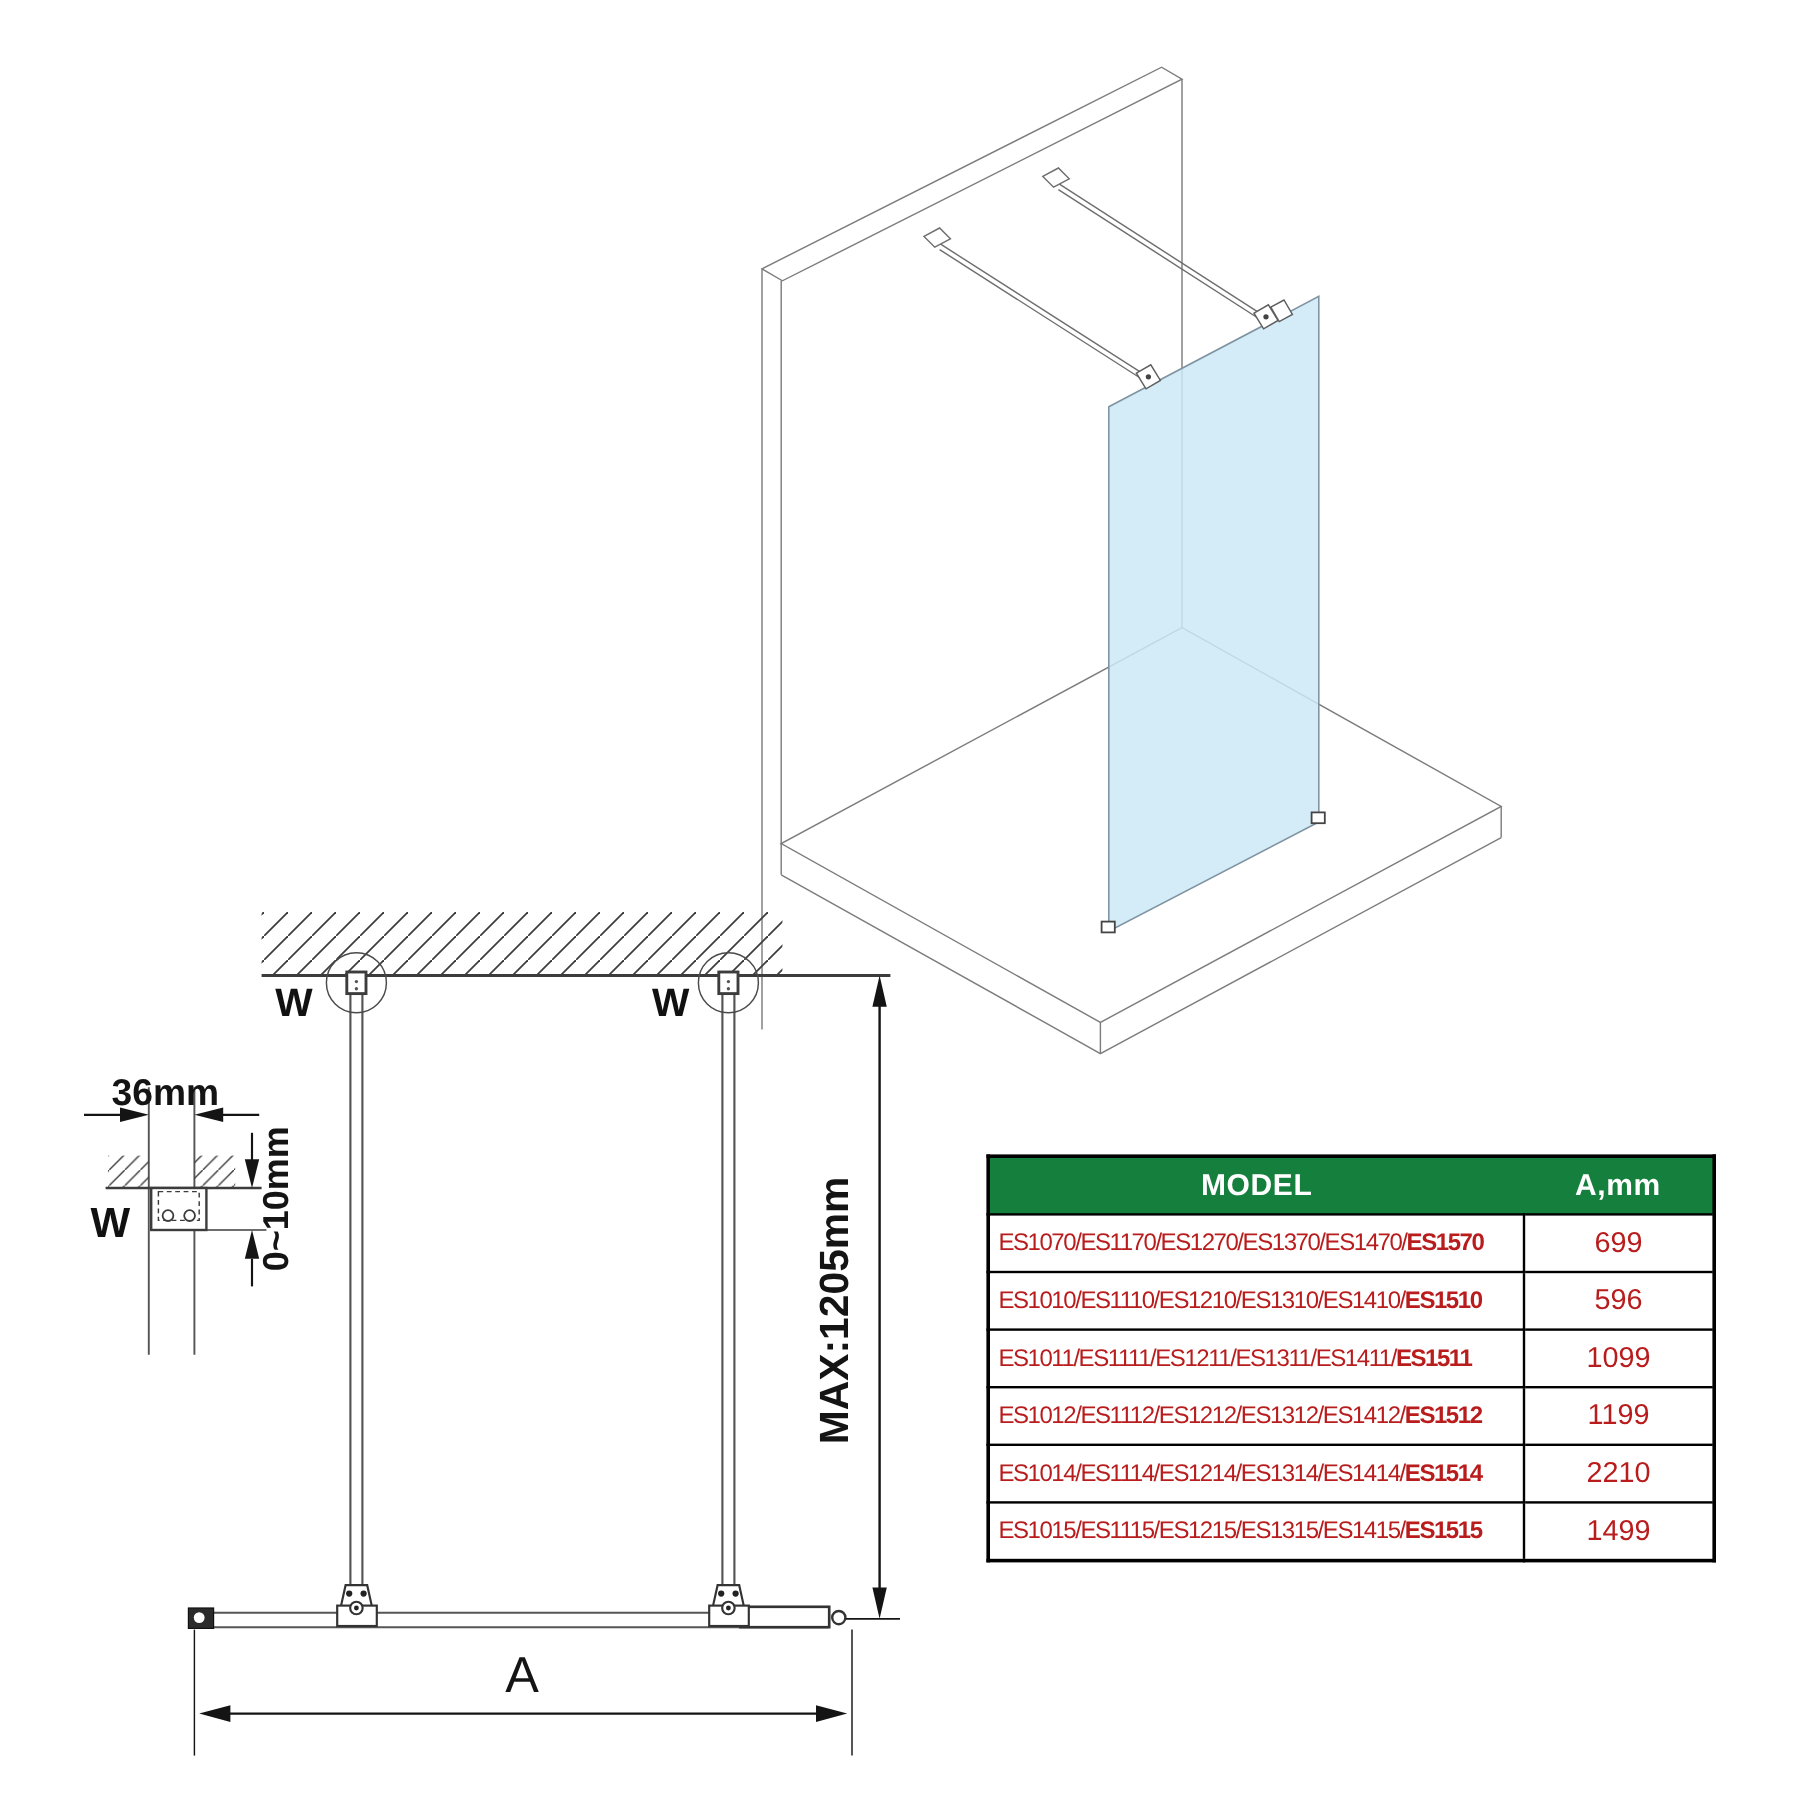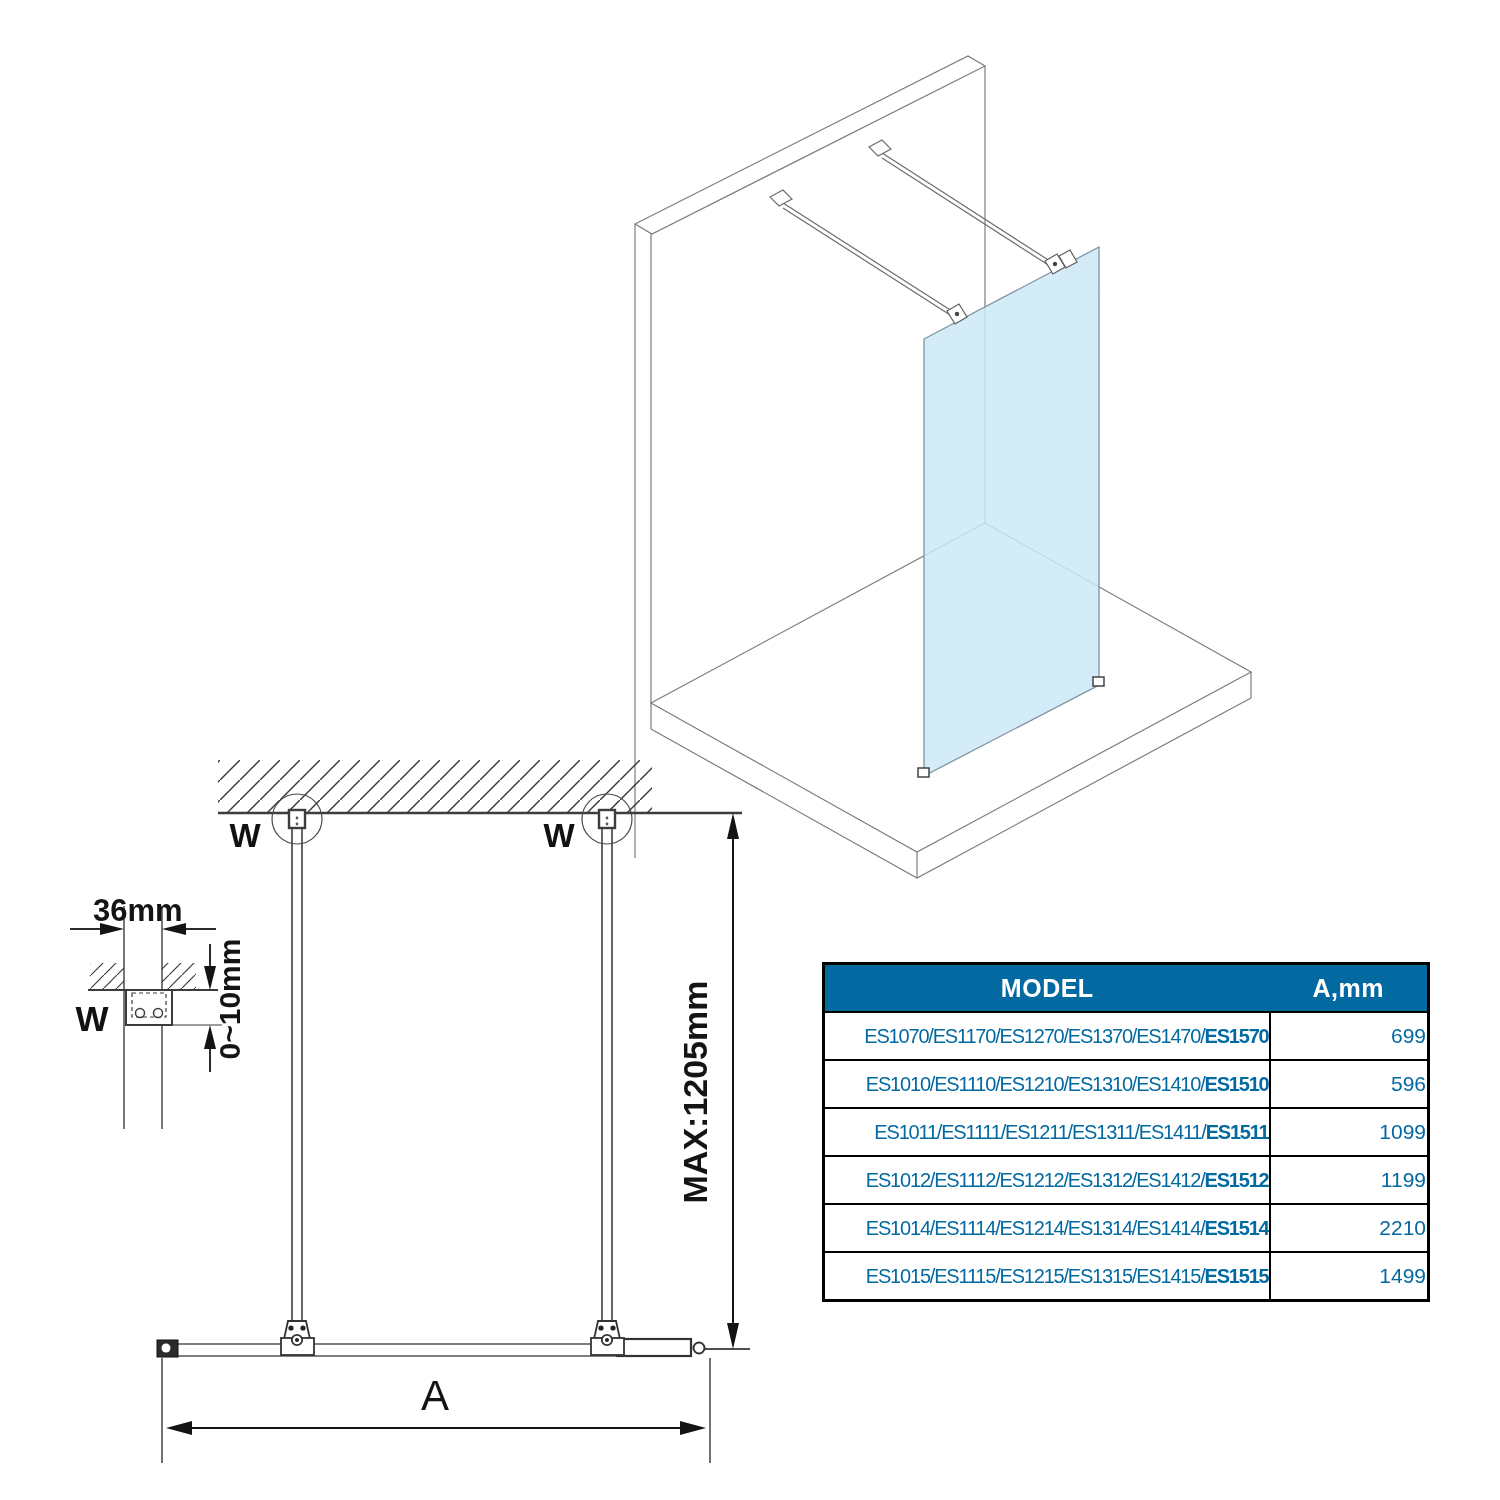--- a/index.html
+++ b/index.html
@@ -5,26 +5,26 @@
   html,body{margin:0;padding:0;background:#ffffff;}
   .canvas{position:relative;width:1500px;height:1500px;background:#ffffff;overflow:hidden;
           font-family:"Liberation Sans", sans-serif;}
   svg{position:absolute;left:0;top:0;}
   svg text{font-family:"Liberation Sans", sans-serif;fill:#111;}
   .dim-text{font-weight:bold;fill:#141414;}
   .plain-text{font-weight:normal;fill:#141414;}
 
   table.spec{position:absolute;left:822px;top:962px;width:605px;border-collapse:collapse;
              table-layout:fixed;border:3px solid #000;background:#fff;}
-  table.spec th{background:#0369a1;color:#fff;font-size:25px;font-weight:bold;height:46px;
+  table.spec th{background:#15803d;color:#fff;font-size:25px;font-weight:bold;height:46px;
                 letter-spacing:.5px;text-align:center;padding:0;}
-  table.spec td{border:2px solid #000;height:44px;vertical-align:middle;color:#0369a1;
-                overflow:hidden;text-align:right;}
+  table.spec td{border:2px solid #000;height:44px;vertical-align:middle;color:#b91c1c;
+                overflow:hidden;}
   td.model{padding:0 0 0 7px;font-size:20px;letter-spacing:-1.2px;white-space:nowrap;}
-  td.val{text-align:center;font-size:21px;letter-spacing:0;}
+  td.val{text-align:center;font-size:24px;letter-spacing:0;}
   .m-bold{font-weight:bold;}
 </style>
 </head>
 <body>
 
 <div class="canvas">
 
 <svg width="1500" height="1500" viewBox="0 0 1500 1500">
   <defs>
     <pattern id="hatchBig" width="20" height="20" patternUnits="userSpaceOnUse">

